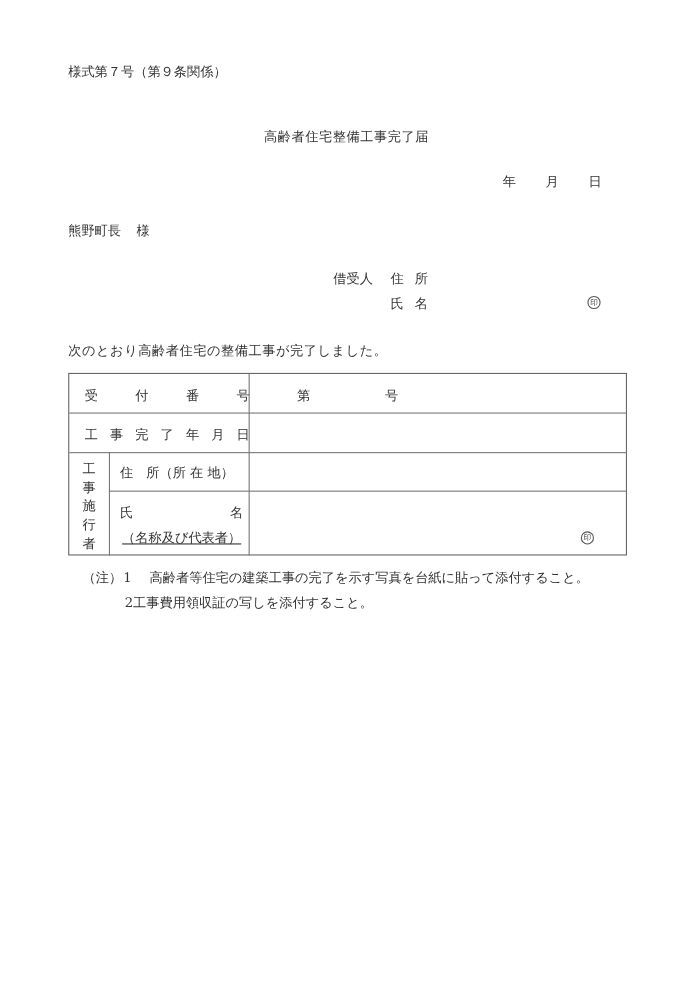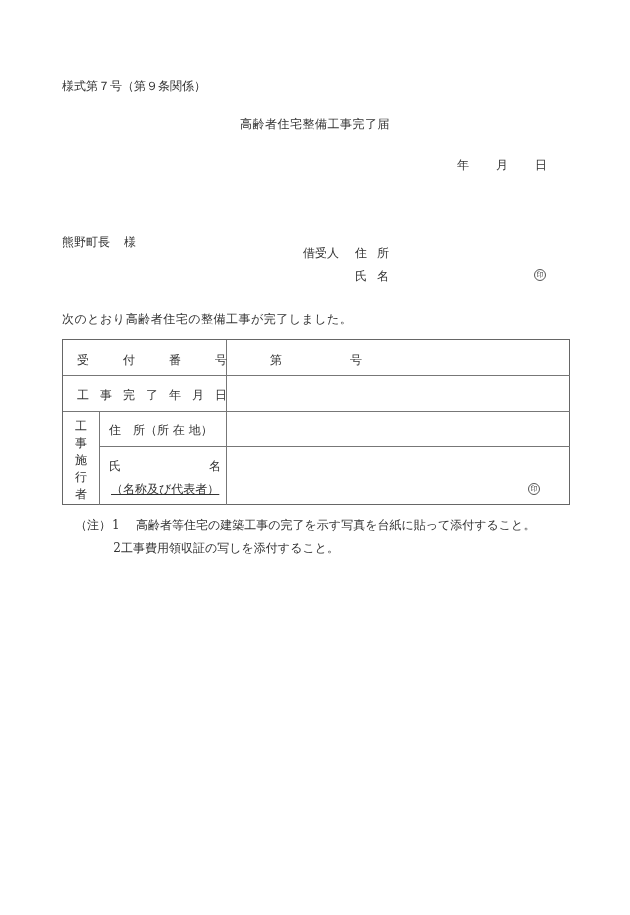--- a/index.html
+++ b/index.html
@@ -1,24 +1,24 @@
 <!DOCTYPE html>
 <html><head>
 <meta charset="utf-8">
 <style>
   html, body { margin: 0; padding: 0; }
   body {
     width: 630px; height: 915px; background: #ffffff; position: relative; overflow: hidden;
     font-family: "DejaVu Serif", "Liberation Serif", serif; color: #333333; font-size: 12px;
   }
   .abs { position: absolute; white-space: nowrap; }
-  .form-no { left: 62px; top: 78px; }
+  .form-no { left: 62px; top: 57px; }
   .title { left: 0; width: 630px; top: 116px; text-align: center; letter-spacing: 0.5px; }
   .date { top: 157px; }
-  .addressee { left: 62px; top: 202px; margin-top: 32px; }
+  .addressee { left: 62px; top: 202px; }
   .addressee .sama { margin-left: 14px; }
   .borrower-label { left: 303px; top: 245px; }
   .addr-label { left: 355px; top: 245px; letter-spacing: 10px; }
   .name-label { left: 355px; top: 268px; letter-spacing: 10px; }
   .seal { display: inline-block; width: 10px; height: 10px; border: 1px solid #555; border-radius: 50%;
           font-size: 7px; line-height: 10px; text-align: center; color: #444; }
   .seal1 { left: 534px; top: 269px; }
   .intro { left: 62px; top: 311px; letter-spacing: 0.5px; }
 
   .table-wrap { position: absolute; left: 62px; top: 339px; width: 508px; height: 166px;

